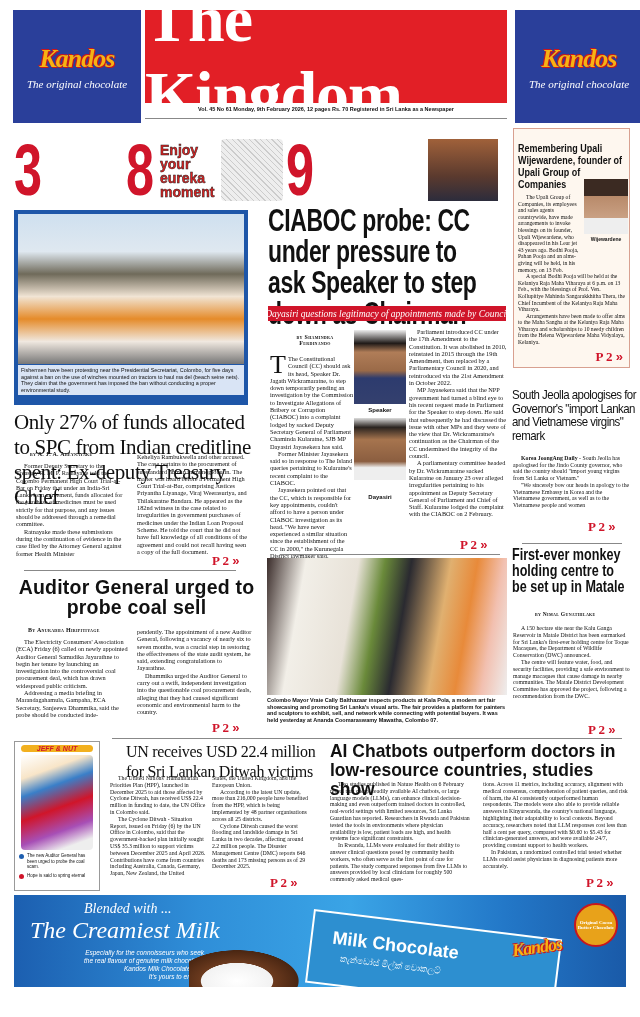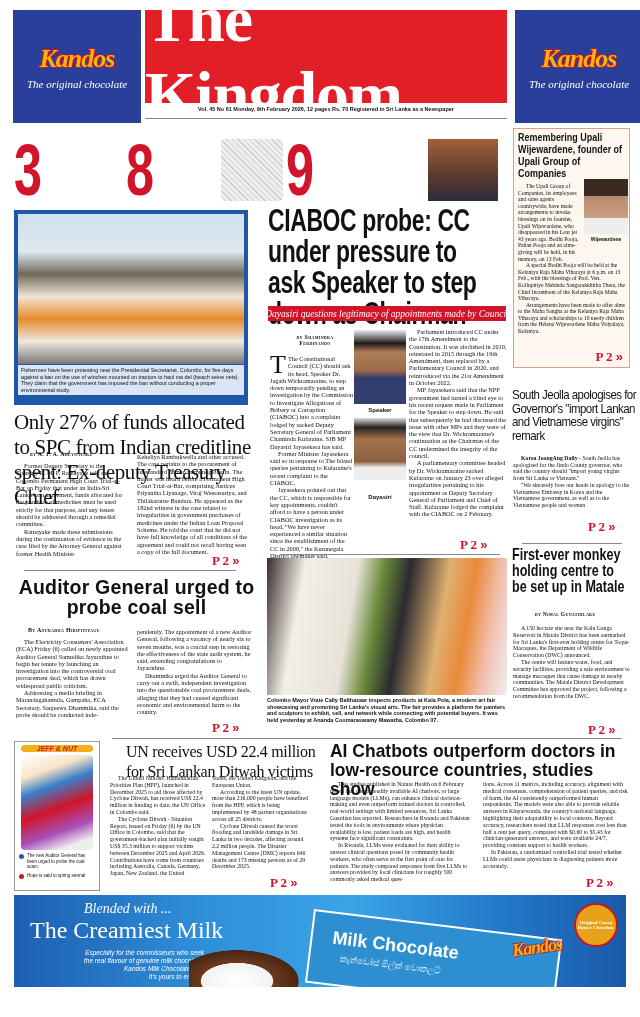--- a/index.html
+++ b/index.html
@@ -22,21 +22,21 @@
   .mast-red { left: 145px; top: 10px; width: 362px; height: 93px; background: #e21f26; display:flex; align-items:center; justify-content:center; }
   .mast-title { color: #fff; font-family: "Liberation Serif", serif; font-weight: bold; font-size: 66px; letter-spacing: -1px; }
   .mast-info { left: 145px; top: 106px; width: 362px; text-align:center; font-size: 5.5px; font-weight: bold; font-family: "Liberation Sans", sans-serif; }
 
   
   .teaser { top: 136px; left: 14px; width: 484px; height: 68px; background: #fff; }
   .teaser .bignum { font-family: "Liberation Sans", sans-serif; font-weight: bold; color: #d0152a; font-size: 72px; line-height: 62px; transform: scaleX(.7); transform-origin: left top; display:inline-block; }
   .teaser .tt { font-family: "Liberation Sans", sans-serif; font-weight: bold; font-size: 14px; line-height: 14px; -webkit-text-stroke: .5px #222; }
 
   
-  .upali-box { left: 513px; top: 128px; width: 117px; height: 240px; background: #fef7ef; border: 1px solid #d8a090; padding: 2px 4px; }
+  .upali-box { left: 513px; top: 128px; width: 117px; height: 240px; background: #fef7ef; border: 1px solid #d8a090; padding: 13px 4px; }
   .photo { background: linear-gradient(160deg,#6d7a8f,#3c4a5e); }
 </style>
 </head>
 <body>
 
 <div class="abs ad-side" style="left:13px;">
   <div class="kandos-logo">Kandos</div>
   <div class="orig">The original chocolate</div>
 </div>
 <div class="abs mast-red">
@@ -48,20 +48,21 @@
   <div class="kandos-logo">Kandos</div>
   <div class="orig">The original chocolate</div>
 </div>
 
 <div class="abs teaser">
   <div class="abs" style="left:0;top:3px;width:110px;height:62px;">
     <span class="bignum">3</span>
   </div>
   <div class="abs" style="left:112px;top:3px;width:160px;height:62px;">
     <span class="bignum">8</span>
+    <div class="abs tt" style="left:34px;top:4px;width:60px;color:#e02020;">Enjoy your eureka moment</div>
     <div class="abs" style="left:95px;top:0;width:62px;height:62px;background:repeating-linear-gradient(45deg,#eee 0 3px,#ccc 3px 4px);border-radius:4px;"></div>
   </div>
   <div class="abs" style="left:272px;top:3px;width:212px;height:62px;">
     <span class="bignum">9</span>
     <div class="abs photo" style="left:142px;top:0;width:70px;height:62px;background:linear-gradient(180deg,#a0613a,#5b3a2e 60%,#2c2c3c);"></div>
   </div>
 </div>
 
 <div class="abs upali-box">
   <div class="cond" style="font-size:11.5px;line-height:12px;transform:scaleX(.78);width:140px;">Remembering Upali Wijewardene, founder of Upali Group of Companies</div>
@@ -179,21 +180,21 @@
   <p>In Rwanda, LLMs were evaluated for their ability to answer clinical questions posed by community health workers, who often serve as the first point of care for patients. The study compared responses from five LLMs to answers provided by local clinicians for roughly 500 commonly asked medical ques-</p>
 </div>
 <div class="abs body-text" style="left:483px;top:781px;width:145px;font-size:5.8px;line-height:6.8px;">
   <p style="text-indent:0">tions. Across 11 metrics, including accuracy, alignment with medical consensus, comprehension of patient queries, and risk of harm, the AI consistently outperformed human respondents. The models were also able to provide reliable answers in Kinyarwanda, the country's national language, highlighting their adaptability to local contexts. Beyond accuracy, researchers noted that LLM responses cost less than half a cent per query, compared with $0.60 to $5.43 for clinician-generated answers, and were available 24/7, providing constant support to health workers.</p>
   <p>In Pakistan, a randomized controlled trial tested whether LLMs could assist physicians in diagnosing patients more accurately.</p>
 </div>
 <div class="abs p2" style="left:586px;top:875px;"><span>P 2</span> <span class="arr">»</span></div>
 
 <div class="abs" style="left:14px;top:895px;width:612px;height:92px;background:linear-gradient(90deg,#1c5fb0 0,#2f8ed8 30%,#3aa4e6 55%,#2378c8 80%,#1a5aa8 100%);overflow:hidden;">
   <div class="abs serif" style="left:70px;top:6px;color:#fff;font-style:italic;font-size:14px;">Blended with ...</div>
-  <div class="abs serif" style="left:16px;top:22px;color:#fff;font-size:24px;">The Creamiest Milk</div>
+  <div class="abs serif" style="left:16px;top:22px;color:#fff;font-style:italic;font-size:24px;">The Creamiest Milk</div>
   <div class="abs sans" style="left:40px;top:54px;width:150px;color:#fff;font-style:italic;font-size:6.5px;line-height:8px;text-align:right;">
     <div>Especially for the connoisseurs who seek</div>
     <div>the real flavour of genuine milk chocolate.</div>
     <div>Kandos Milk Chocolate Bar.</div>
     <div>It's yours to enjoy...</div>
   </div>
   <div class="abs" style="left:30px;top:92px;display:flex;align-items:baseline;gap:6px;">
     <span class="kandos-logo" style="font-size:14px;">Kandos</span>
     <span class="serif" style="color:#fff;font-style:italic;font-weight:bold;font-size:10px;">The original chocolate</span>
   </div>

